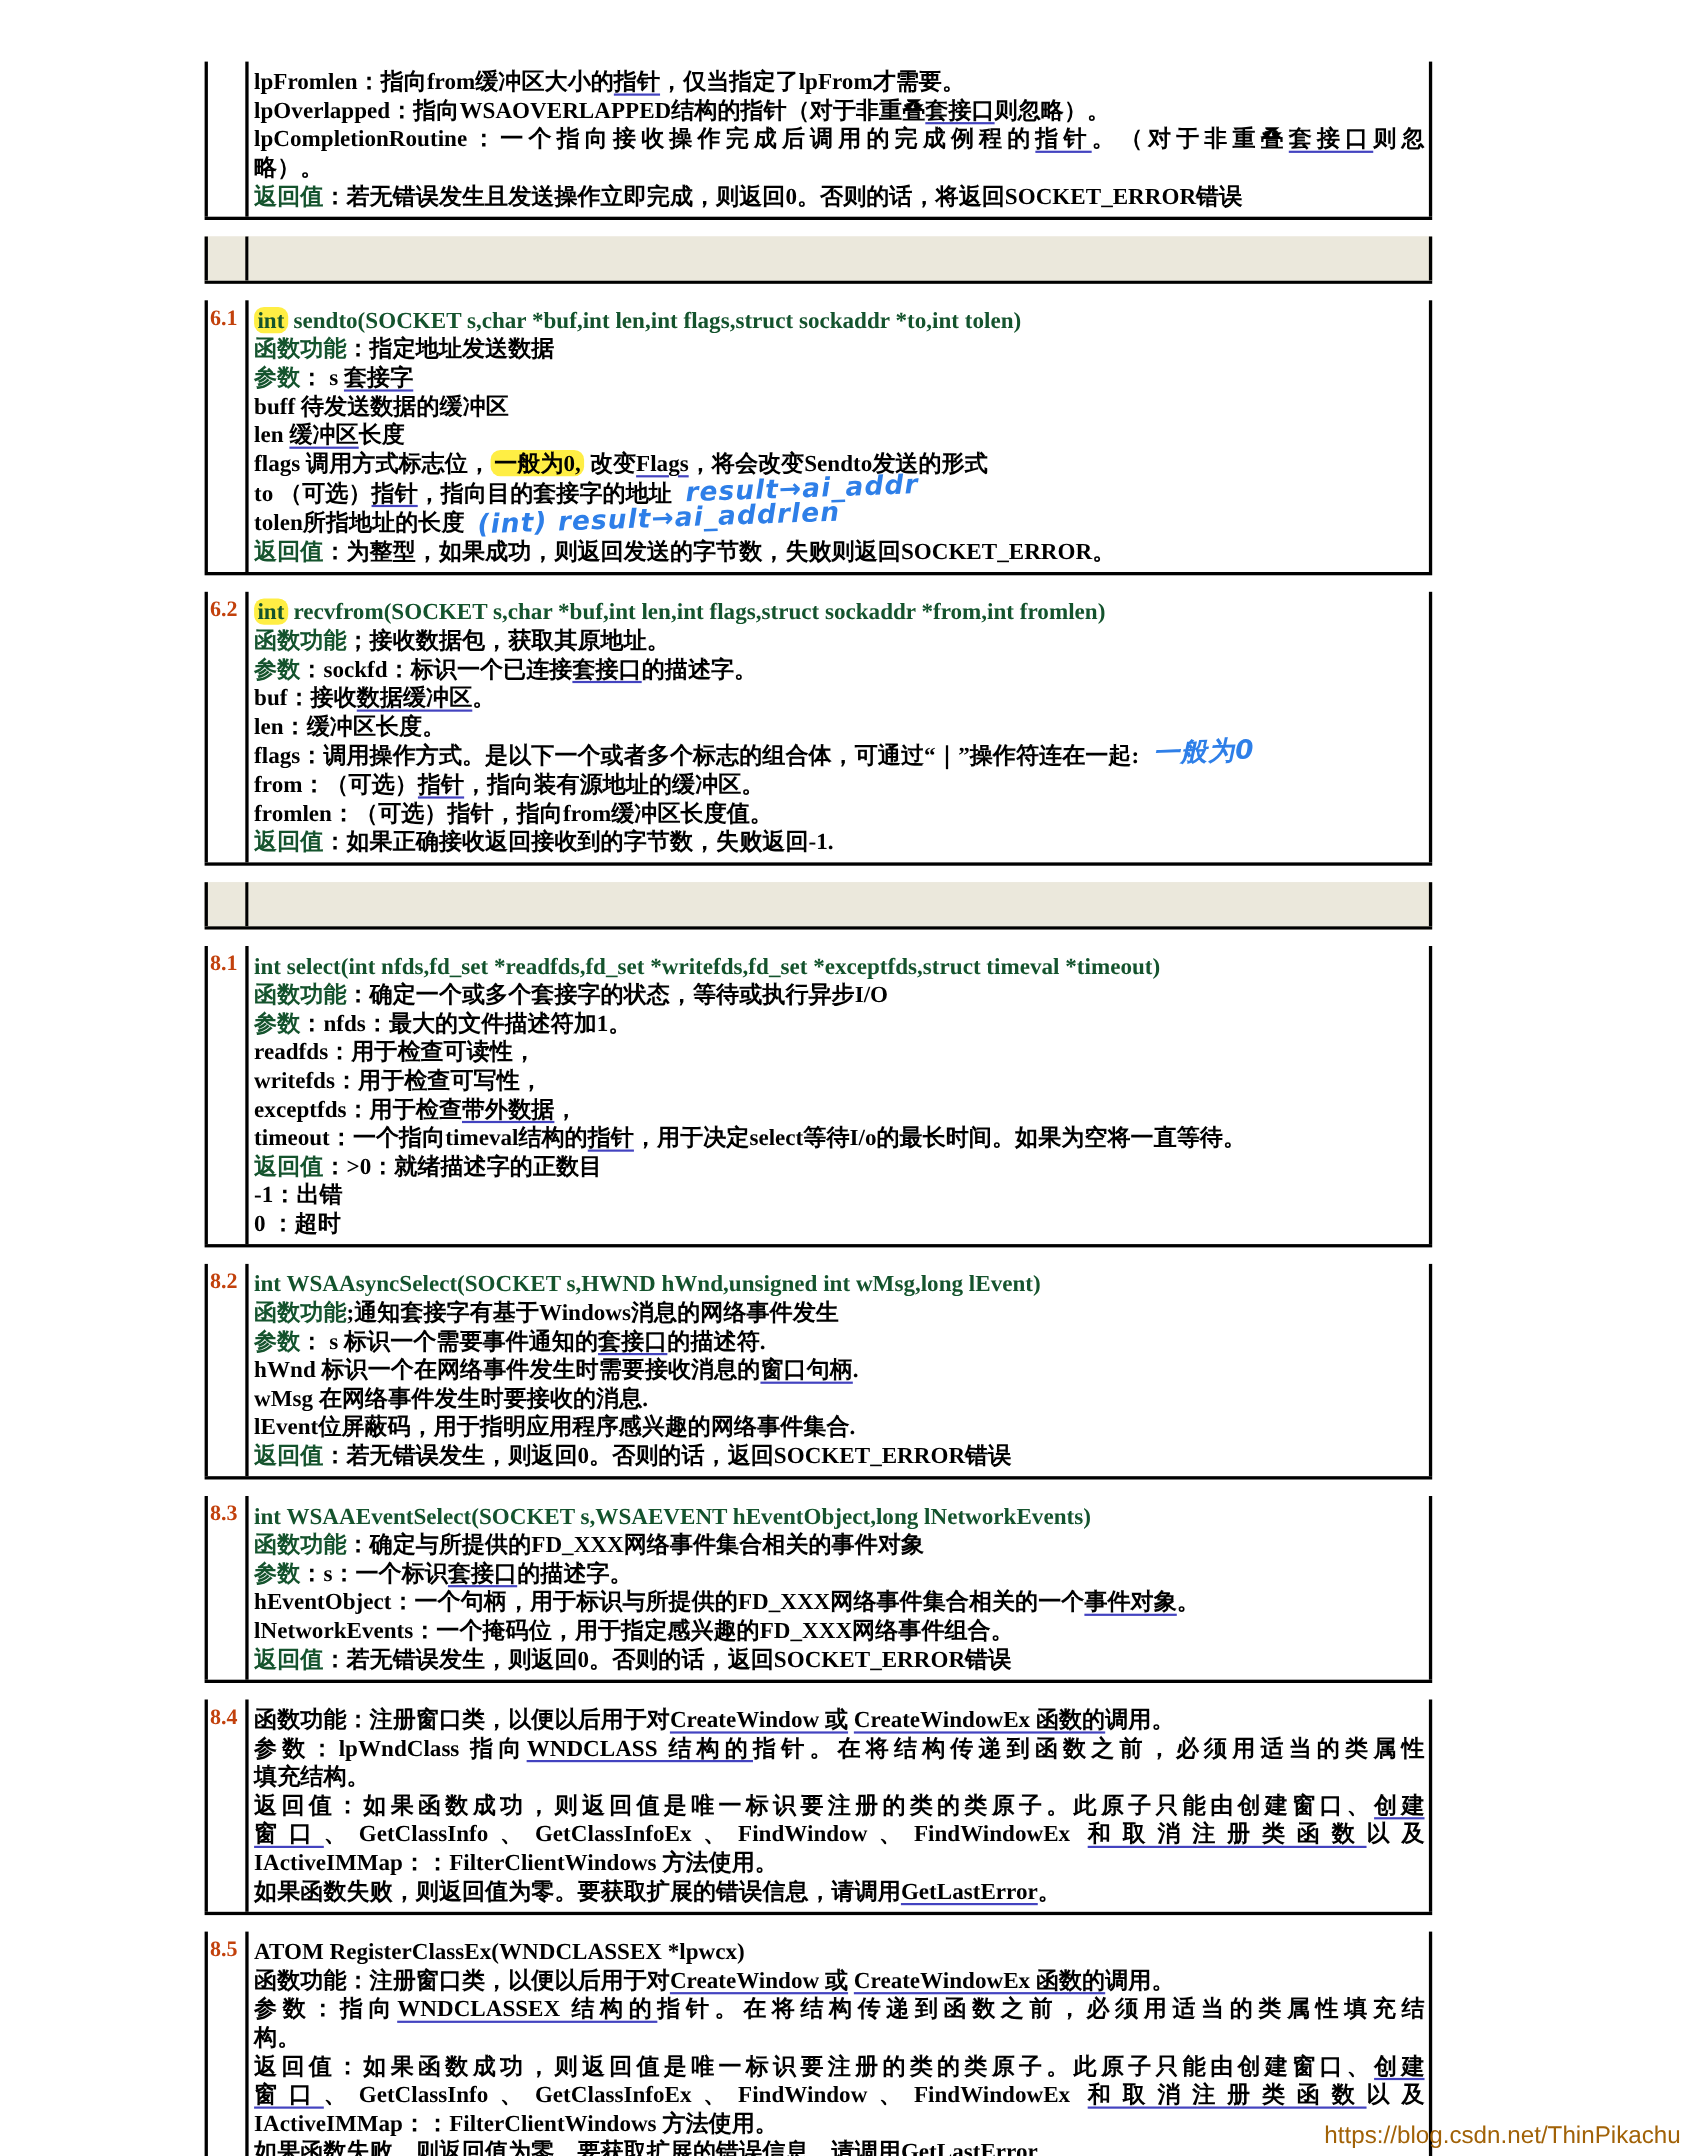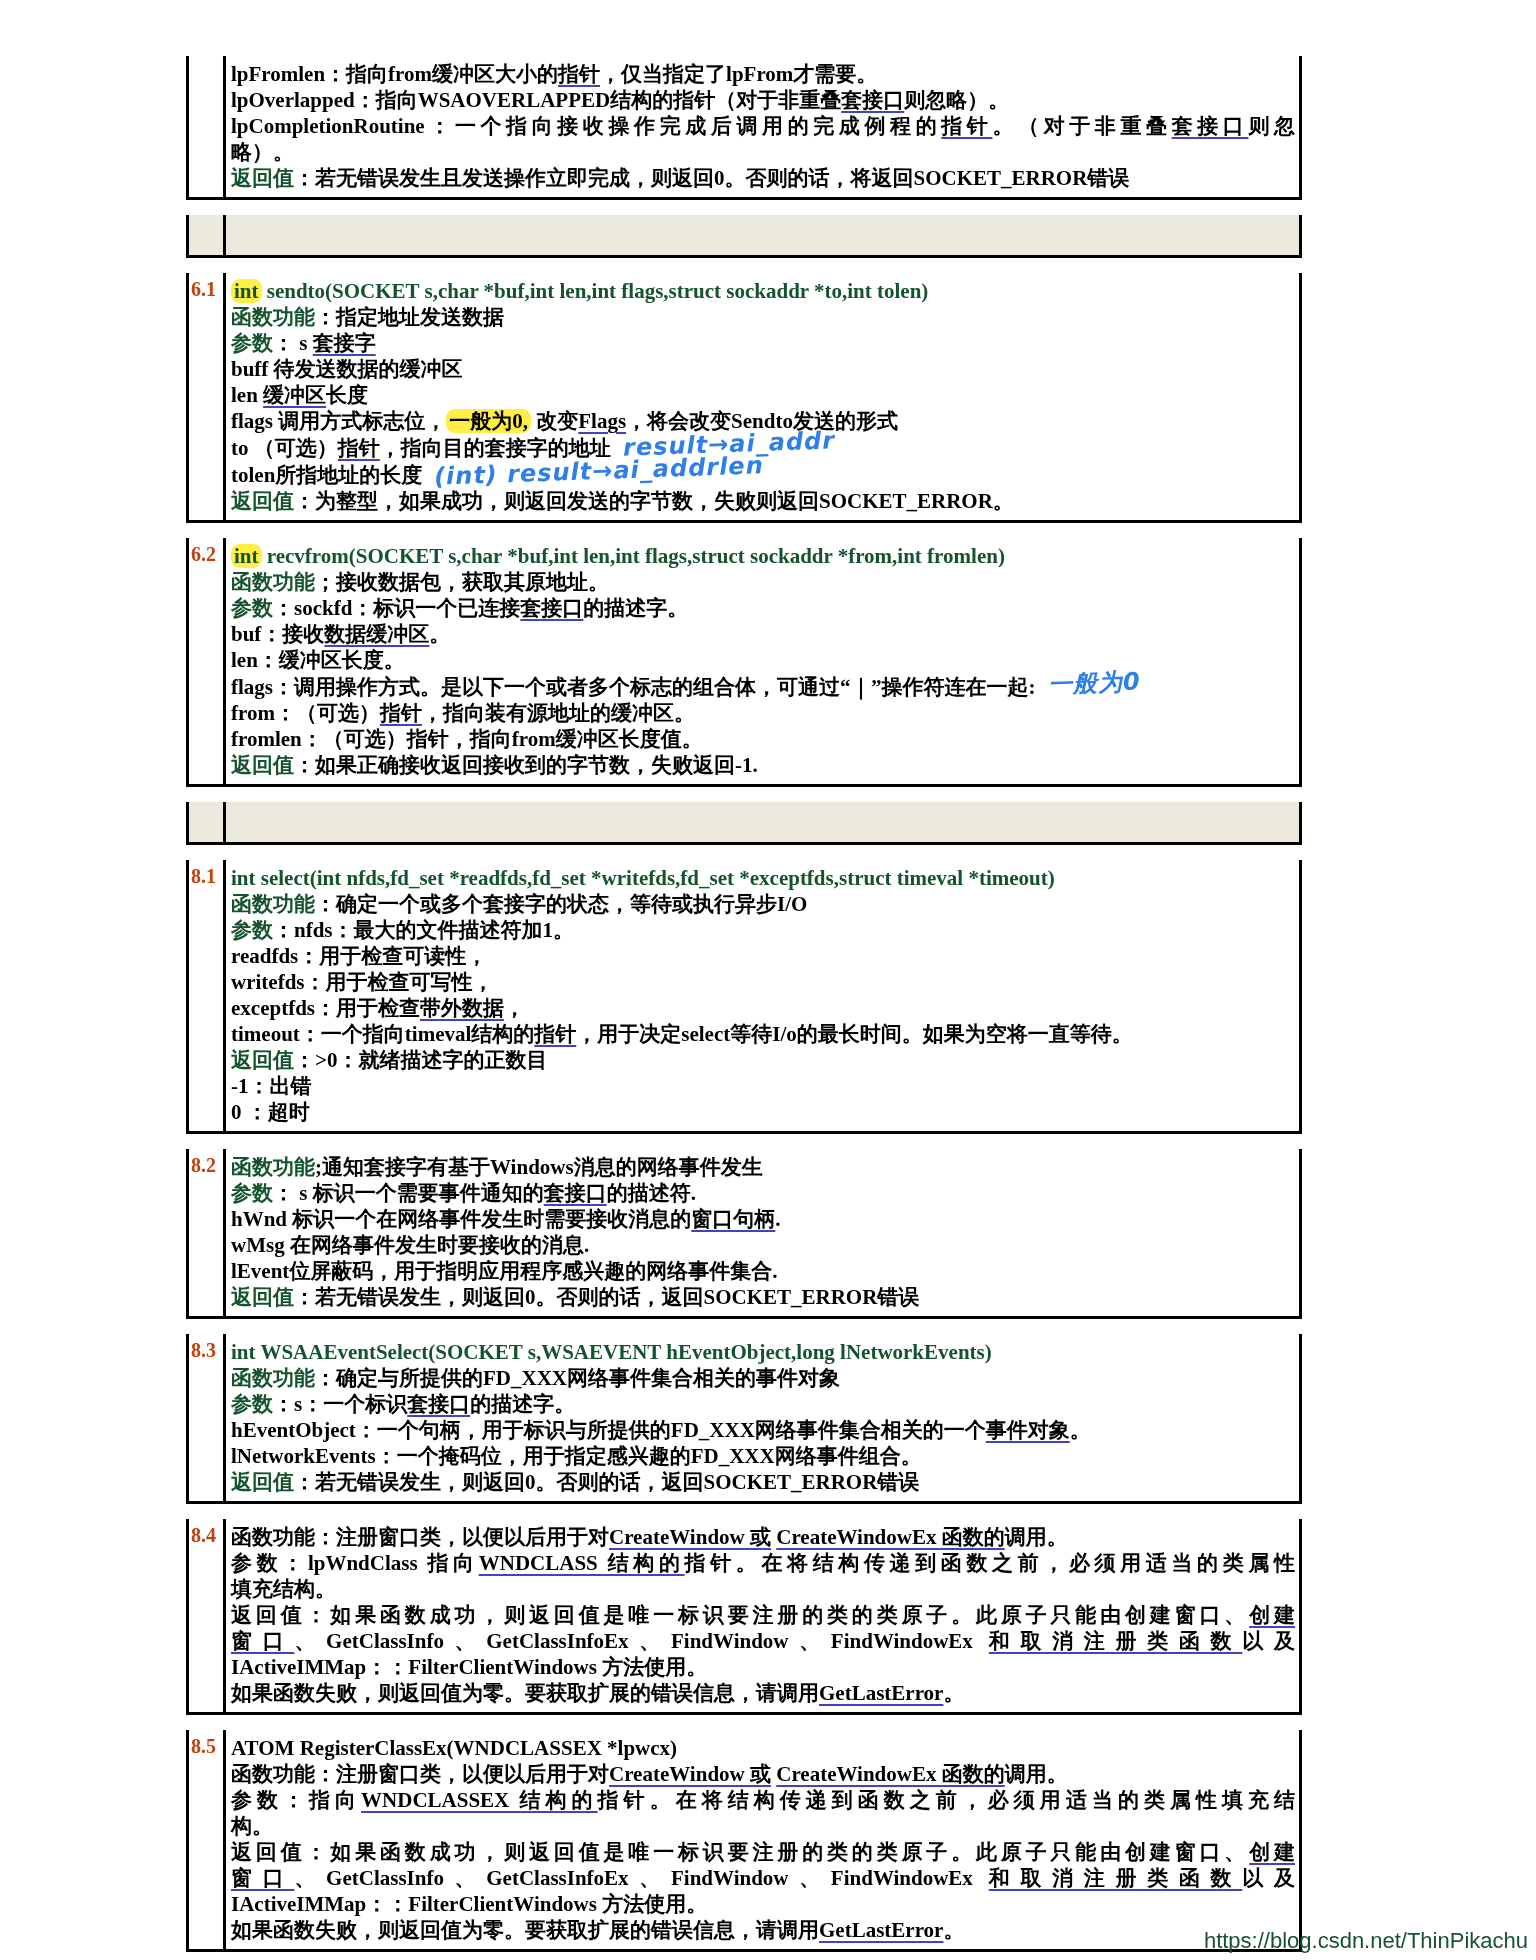--- a/index.html
+++ b/index.html
@@ -35,21 +35,21 @@
     color:#2e7fe8;font-family:"DejaVu Sans",sans-serif;font-style:italic;
     font-size:24px;letter-spacing:1px;display:inline-block;
     transform:rotate(-2deg);position:relative;top:-3px;margin-left:12px;white-space:nowrap;
   }
   .row.band{height:40px;background:#ebe8dc;}
   .row.band .num-cell,.row.band .content-cell{background:#ebe8dc;}
   .row.stub{height:10px;border-bottom:none;}
   .watermark{
     position:absolute;right:8px;bottom:6px;
     font-family:"Liberation Sans","DejaVu Sans",sans-serif;
-    font-size:22px;color:#14532d;font-weight:normal;
+    font-size:22px;color:#a16207;font-weight:normal;
   }
 </style>
 </head>
 <body>
 
 <div class="doc-table">
     <div class="row text">
       <div class="num-cell"></div>
       <div class="content-cell">
         <div class="line"><span>lpFromlen：指向from缓冲区大小的</span><span class="u">指针</span><span>，仅当指定了lpFrom才需要。</span></div>
@@ -106,20 +106,21 @@
         <div class="line"><span>exceptfds：用于检查</span><span class="u">带外数据</span><span>，</span></div>
         <div class="line"><span>timeout：一个指向timeval结构的</span><span class="u">指针</span><span>，用于决定select等待I/o的最长时间。如果为空将一直等待。</span></div>
         <div class="line"><span class="red">返回值</span><span>：&gt;0：就绪描述字的正数目</span></div>
         <div class="line"><span>-1：出错</span></div>
         <div class="line"><span>0 ：超时</span></div>
       </div>
     </div>
     <div class="row text">
       <div class="num-cell">8.2</div>
       <div class="content-cell">
+        <div class="line"><span class="red">int WSAAsyncSelect(SOCKET s,HWND hWnd,unsigned int wMsg,long lEvent)</span></div>
         <div class="line"><span class="red">函数功能</span><span>;通知套接字有基于Windows消息的网络事件发生</span></div>
         <div class="line"><span class="red">参数</span><span>： s 标识一个需要事件通知的</span><span class="u">套接口</span><span>的描述符.</span></div>
         <div class="line"><span>hWnd 标识一个在网络事件发生时需要接收消息的</span><span class="u">窗口句柄</span><span>.</span></div>
         <div class="line"><span>wMsg 在网络事件发生时要接收的消息.</span></div>
         <div class="line"><span>lEvent位屏蔽码，用于指明应用程序感兴趣的网络事件集合.</span></div>
         <div class="line"><span class="red">返回值</span><span>：若无错误发生，则返回0。否则的话，返回SOCKET_ERROR错误</span></div>
       </div>
     </div>
     <div class="row text">
       <div class="num-cell">8.3</div>

